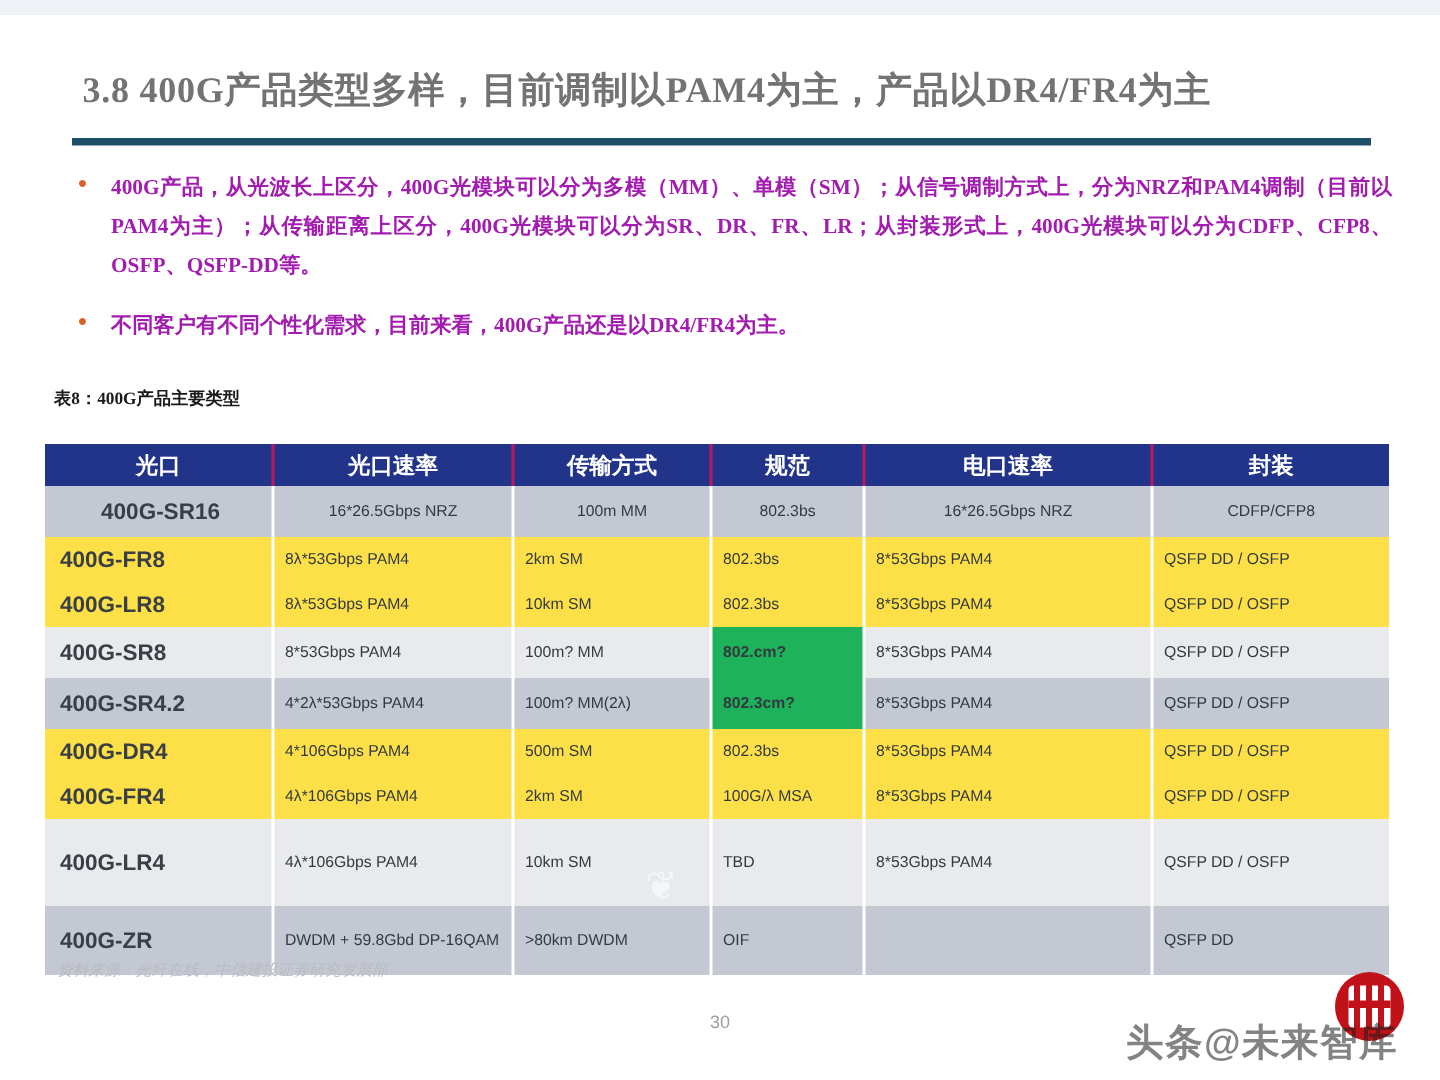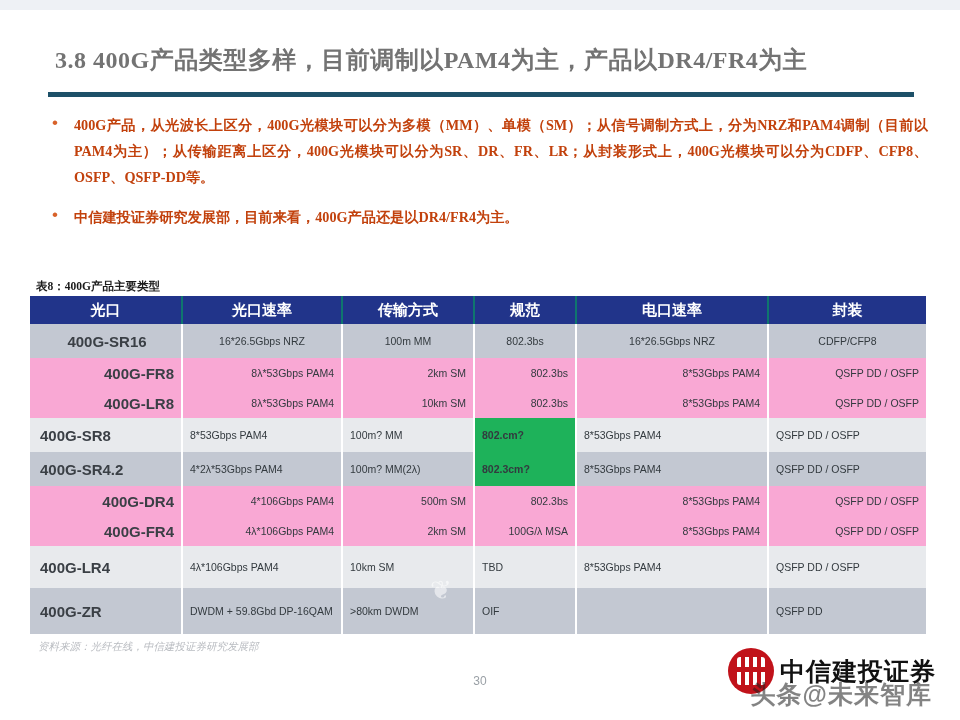--- a/index.html
+++ b/index.html
@@ -69,34 +69,33 @@
     line-height: 22px;
     text-align: left;
     padding-left: 4px;
   }
   .bullet-text {
     flex: 1 1 auto;
     font-family: "Liberation Serif", "DejaVu Serif", serif;
     font-size: 14.2px;
     font-weight: bold;
     line-height: 26px;
-    color: #c2410c;
+    color: #a21caf;
     text-align: justify;
   }
 
   
   .tbl-caption {
     position: absolute;
     left: 36px;
     top: 258px;
     font-family: "Liberation Serif", "DejaVu Serif", serif;
     font-size: 11.5px;
     font-weight: bold;
     color: #1a1a1a;
-    margin-top: 21px;
   }
 
   
   .tbl-wrap {
     position: absolute;
     left: 30px;
     top: 296px;
     width: 896px;
   }
   table.pdtbl {
@@ -104,21 +103,21 @@
     width: 896px;
     table-layout: fixed;
   }
   table.pdtbl th {
     background: #21348a;
     color: #ffffff;
     font-size: 15px;
     font-weight: bold;
     height: 26px;
     text-align: center;
-    border-right: 2px solid #0f766e;
+    border-right: 2px solid #be185d;
     font-family: "Liberation Sans", "DejaVu Sans", sans-serif;
   }
   table.pdtbl th:last-child { border-right: none; }
 
   table.pdtbl td {
     font-size: 10.5px;
     color: #333a3f;
     padding: 0 7px;
     border-right: 2px solid #ffffff;
     vertical-align: middle;
@@ -126,21 +125,21 @@
     line-height: 13px;
   }
   table.pdtbl td:last-child { border-right: none; }
   table.pdtbl td.c0 {
     font-size: 15px;
     font-weight: bold;
     color: #3a3f45;
     padding-left: 10px;
   }
   tr.r-grey  td { background: #c3c8d2; }
-  tr.r-green td { background: #f9a8d4; text-align: right; }
+  tr.r-green td { background: #fde047; }
   tr.r-light td { background: #e8eaed; }
   td.cell-hl { background: #1eb25a !important; color: #1a2b1a; font-weight: bold; }
 
   
   .source {
     position: absolute;
     left: 38px;
     top: 640px;
     font-family: "Liberation Serif", "DejaVu Serif", serif;
     font-style: italic;
@@ -234,21 +233,21 @@
   <div class="title">3.8  400G产品类型多样，目前调制以PAM4为主，产品以DR4/FR4为主</div>
   <div class="title-rule"></div>
 
   <div class="bullets">
     <div class="bullet-row">
       <div class="bullet-dot">•</div>
       <div class="bullet-text">400G产品，从光波长上区分，400G光模块可以分为多模（MM）、单模（SM）；从信号调制方式上，分为NRZ和PAM4调制（目前以PAM4为主）；从传输距离上区分，400G光模块可以分为SR、DR、FR、LR；从封装形式上，400G光模块可以分为CDFP、CFP8、OSFP、QSFP-DD等。</div>
     </div>
     <div class="bullet-row">
       <div class="bullet-dot">•</div>
-      <div class="bullet-text">中信建投证券研究发展部，目前来看，400G产品还是以DR4/FR4为主。</div>
+      <div class="bullet-text">不同客户有不同个性化需求，目前来看，400G产品还是以DR4/FR4为主。</div>
     </div>
   </div>
 
   <div class="tbl-caption">表8：400G产品主要类型</div>
 
   <div class="tbl-wrap">
     <table class="pdtbl">
       <colgroup>
         <col style="width:152px">
         <col style="width:160px">
@@ -317,21 +316,21 @@
             <td>QSFP DD / OSFP</td>
           </tr>
           <tr class="r-green" style="height: 30px;">
             <td class="c0">400G-FR4</td>
             <td>4λ*106Gbps PAM4</td>
             <td>2km SM</td>
             <td>100G/λ MSA</td>
             <td>8*53Gbps PAM4</td>
             <td>QSFP DD / OSFP</td>
           </tr>
-          <tr class="r-light" style="height: 42px;">
+          <tr class="r-light" style="height: 58px;">
             <td class="c0">400G-LR4</td>
             <td>4λ*106Gbps PAM4</td>
             <td>10km SM</td>
             <td>TBD</td>
             <td>8*53Gbps PAM4</td>
             <td>QSFP DD / OSFP</td>
           </tr>
           <tr class="r-grey" style="height: 46px; margin-top: 10px;">
             <td class="c0">400G-ZR</td>
             <td>DWDM + 59.8Gbd DP-16QAM</td>
@@ -344,17 +343,16 @@
     </table>
   </div>
 
   <div class="wm-center">❦</div>
 
   <div class="source">资料来源：光纤在线，中信建投证券研究发展部</div>
   <div class="pagenum">30</div>
 
   <div class="logo">
     <div class="logo-mark"></div>
-    <div class="logo-text">中信建投证券</div>
   </div>
   <div class="watermark">头条@未来智库</div>
 
 </div>
 
 </body></html>

